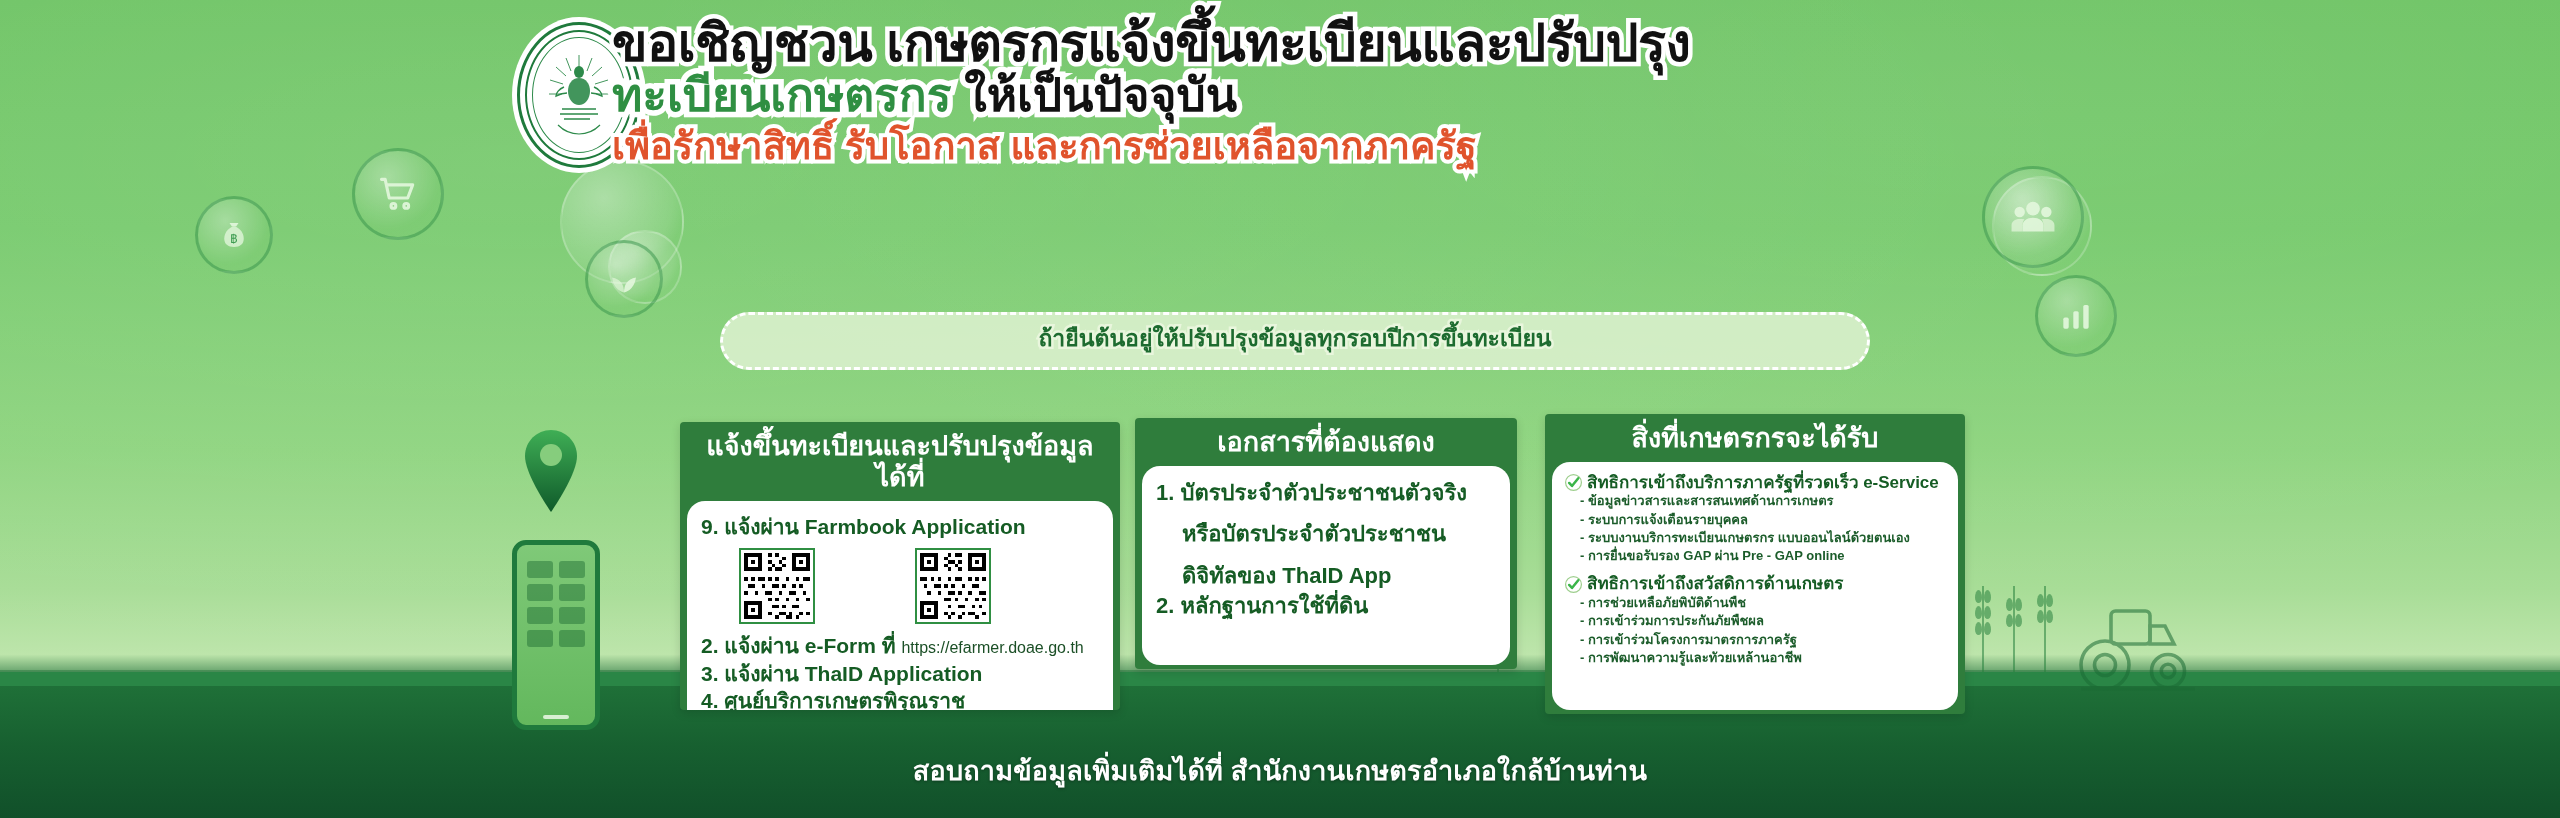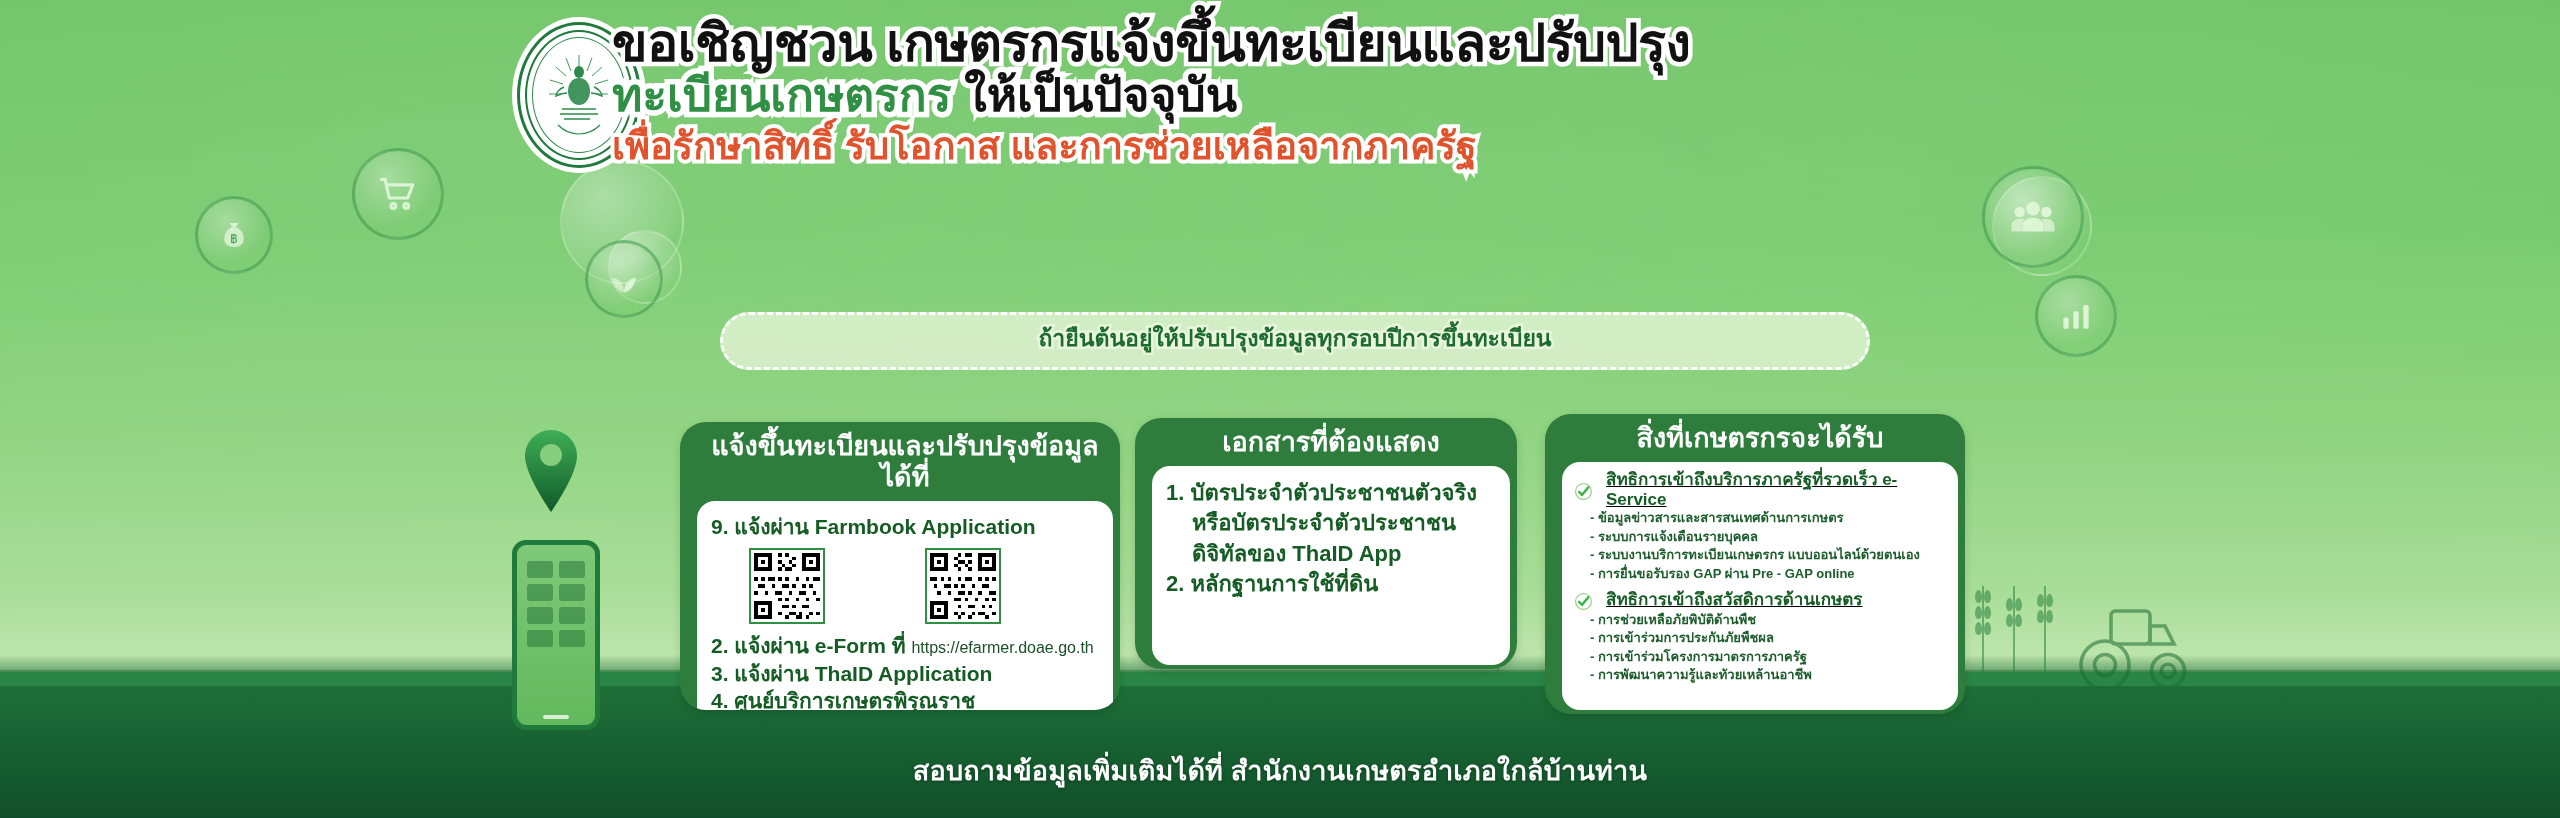--- a/index.html
+++ b/index.html
@@ -103,23 +103,23 @@
     font-size:25px;font-weight:700;color:#1d6b2f;line-height:1.25;
     -webkit-text-stroke:5px #e9f6dd;paint-order:stroke fill;white-space:nowrap;
   }
   .note-l2{
     font-size:23px;font-weight:700;color:#1d6b2f;line-height:1.3;
     -webkit-text-stroke:5px #e9f6dd;paint-order:stroke fill;white-space:nowrap;
   }
 
   
   .card{
-    position:absolute;background:#2f7d3c;border-radius:26px;
+    position:absolute;background:#2f7d3c;border-radius:4px;
     box-shadow:0 3px 10px rgba(0,0,0,.14);
-    box-sizing:border-box;overflow:hidden;padding-left:10px;
+    box-sizing:border-box;overflow:hidden;
   }
   .card-head{
     color:#fff;font-size:27px;font-weight:700;text-align:center;
     padding:9px 12px 8px;line-height:1.15;
   }
   .card-body{
     background:#fff;border-radius:18px;margin:0 7px 7px;
     padding:12px 14px 14px;box-sizing:border-box;
     height:calc(100% - 52px);
   }
@@ -136,26 +136,26 @@
   }
   .store-pill{
     background:#2f7d3c;color:#fff;font-size:15px;font-weight:700;
     padding:5px 14px;border-radius:14px;margin-left:-10px;
     position:relative;z-index:-1;padding-left:22px;
   }
 
   
   #card-docs{left:1135px;top:418px;width:382px;height:251px;}
   #card-docs .item-line{font-size:22px;line-height:1.38;}
-  .indent{padding-left:26px;}
+  .indent{padding-left:26px;margin-top:11px;}
 
   
   #card-benefits{left:1545px;top:414px;width:420px;height:300px;}
   #card-benefits .card-body{padding:8px 12px 10px;}
-  .benefit-head{display:flex;align-items:center;gap:13px;text-decoration:underline;}
+  .benefit-head{display:flex;align-items:flex-end;gap:4px;}
   .check{
     flex:0 0 auto;width:19px;height:19px;margin-top:3px;
   }
   .benefit-title{
     font-size:17px;font-weight:700;color:#155c24;line-height:1.15;
   }
   .bullet{
     font-size:13px;font-weight:700;color:#1b5c2a;line-height:1.42;
     padding-left:16px;white-space:nowrap;
   }

